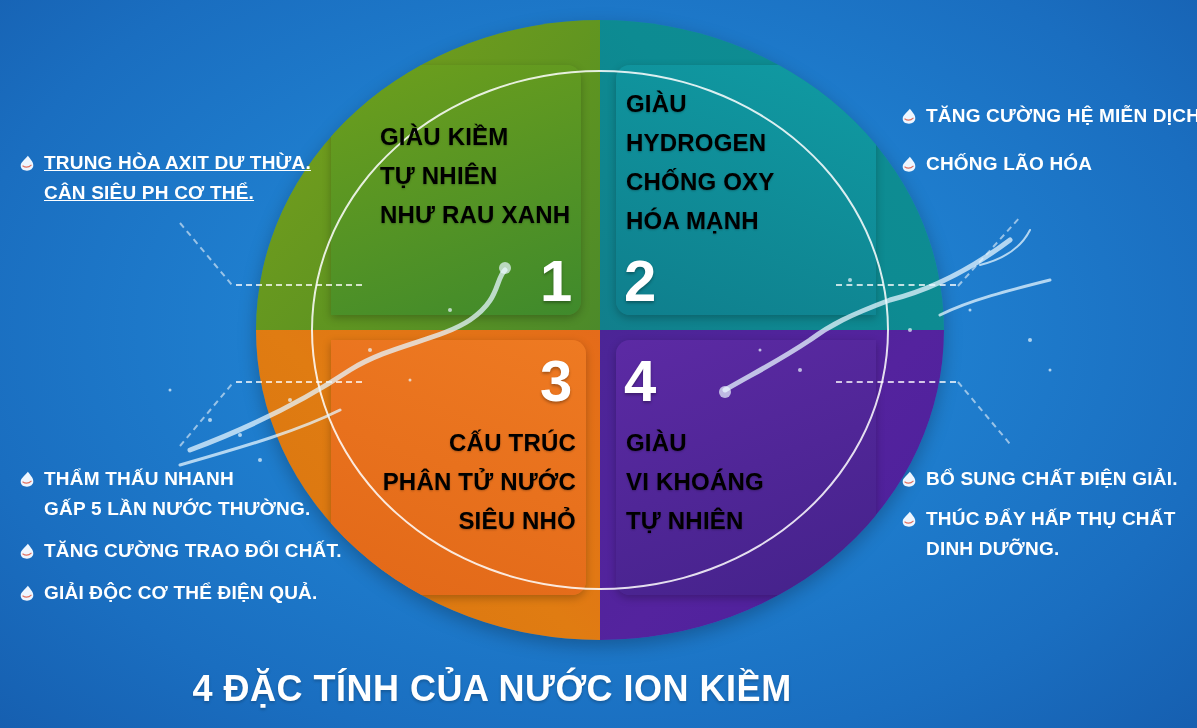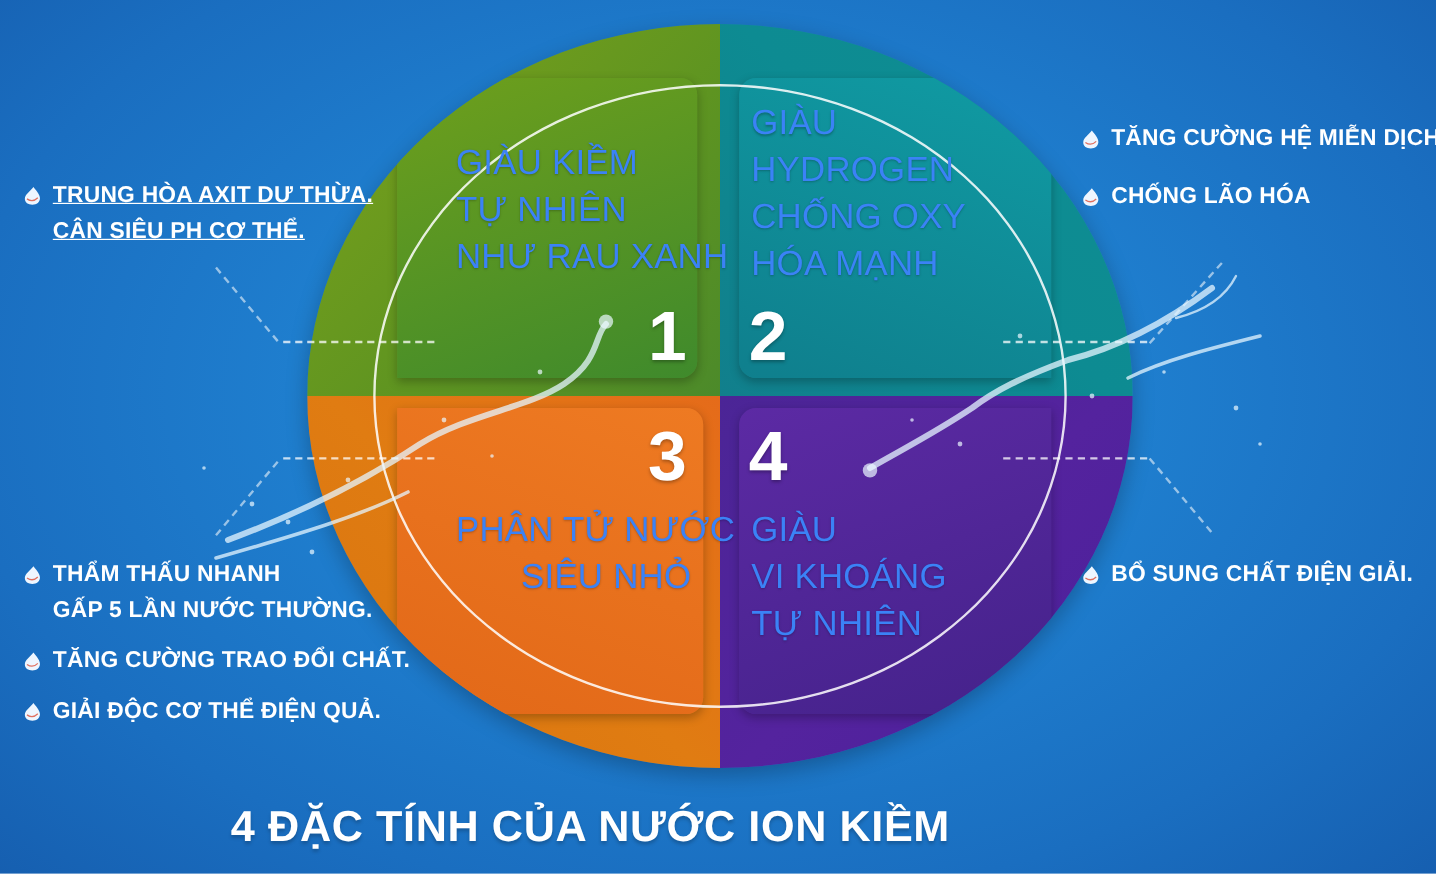--- a/index.html
+++ b/index.html
@@ -55,25 +55,25 @@
       box-shadow: 0 3px 8px rgba(0,0,0,0.25);
     }
     .card.c1 { left: 75px; top: 45px; width: 250px; height: 250px; background: linear-gradient(160deg, #6e9f1c, #3f8a2c); border-radius: 0 14px 14px 0; }
     .card.c2 { left: 360px; top: 45px; width: 260px; height: 250px; background: linear-gradient(200deg, #109ba3, #0f7f8d); border-radius: 14px 0 0 14px; }
     .card.c3 { left: 75px; top: 320px; width: 255px; height: 255px; background: linear-gradient(20deg, #e26818, #ee7a22); border-radius: 0 14px 14px 0; }
     .card.c4 { left: 360px; top: 320px; width: 260px; height: 255px; background: linear-gradient(340deg, #44228a, #5c2aa4); border-radius: 14px 0 0 14px; }
 
     .qtext {
       position: absolute;
       font-family: "Liberation Sans", sans-serif;
-      font-weight: normal;
-      font-size: 29px;
+      font-weight: bold;
+      font-size: 24px;
       line-height: 39px;
       letter-spacing: 0.2px;
-      color: #3b82f6;
+      color: #000000;
       text-shadow: 0 1px 2px rgba(0,0,0,0.25);
       white-space: nowrap;
     }
     .qtext div { display: block; }
     .qnum {
       position: absolute;
       font-family: "Liberation Sans", sans-serif;
       font-weight: bold;
       font-size: 58px;
       line-height: 58px;
@@ -219,20 +219,21 @@
   <div class="qtext t2">
     <div>GIÀU</div>
     <div>HYDROGEN</div>
     <div>CHỐNG OXY</div>
     <div>HÓA MẠNH</div>
   </div>
   <div class="qnum n2">2</div>
 
   <div class="qnum n3">3</div>
   <div class="qtext t3">
+    <div>CẤU TRÚC</div>
     <div>PHÂN TỬ NƯỚC</div>
     <div>SIÊU NHỎ</div>
   </div>
 
   <div class="qnum n4">4</div>
   <div class="qtext t4">
     <div>GIÀU</div>
     <div>VI KHOÁNG</div>
     <div>TỰ NHIÊN</div>
   </div>
@@ -291,17 +292,25 @@
   </div>
 
   <div class="bullets bl-bottom-right">
     <div class="bullet">
       <svg class="drop" viewBox="0 0 20 20">
           <path d="M11 2 C8 6 3 9 3 13 C3 16.5 6 18.5 10 18.5 C14 18.5 17 16 17 12.5 C17 8.5 13 5 11 2Z" fill="#eef6ff"></path>
           <path d="M5 13 C8 15 12 15 15 12" stroke="#e07060" stroke-width="1.2" fill="none"></path>
         </svg>
       <div>BỔ SUNG CHẤT ĐIỆN GIẢI.</div>
     </div>
+    <div class="bullet">
+      <svg class="drop" viewBox="0 0 20 20">
+          <path d="M11 2 C8 6 3 9 3 13 C3 16.5 6 18.5 10 18.5 C14 18.5 17 16 17 12.5 C17 8.5 13 5 11 2Z" fill="#eef6ff"></path>
+          <path d="M5 13 C8 15 12 15 15 12" stroke="#e07060" stroke-width="1.2" fill="none"></path>
+        </svg>
+      <div>THÚC ĐẨY HẤP THỤ CHẤT</div>
+      <div>DINH DƯỠNG.</div>
+    </div>
   </div>
 
   <div class="footer-title">4 ĐẶC TÍNH CỦA NƯỚC ION KIỀM</div>
 
 </div>
 
 </body></html>

